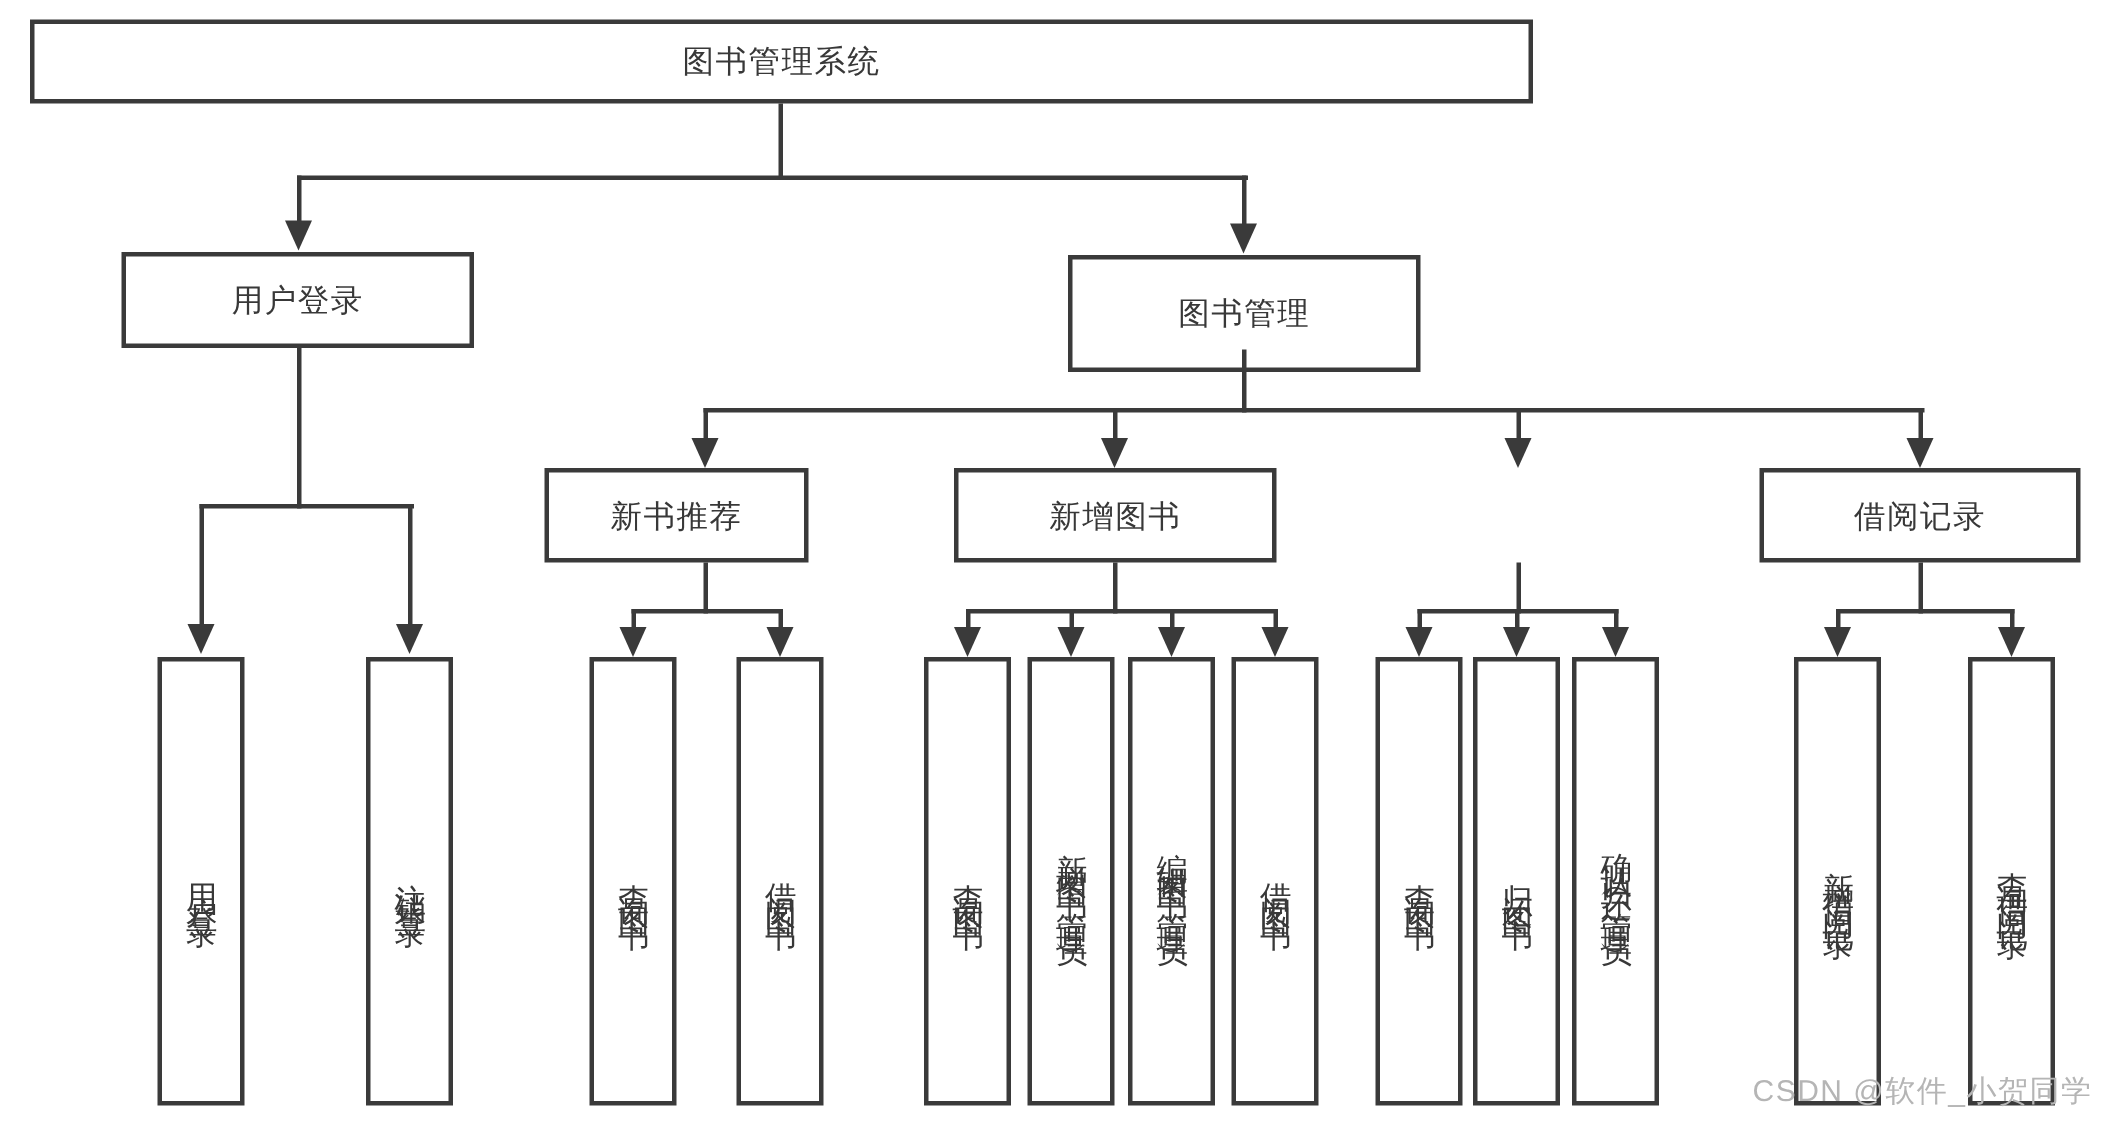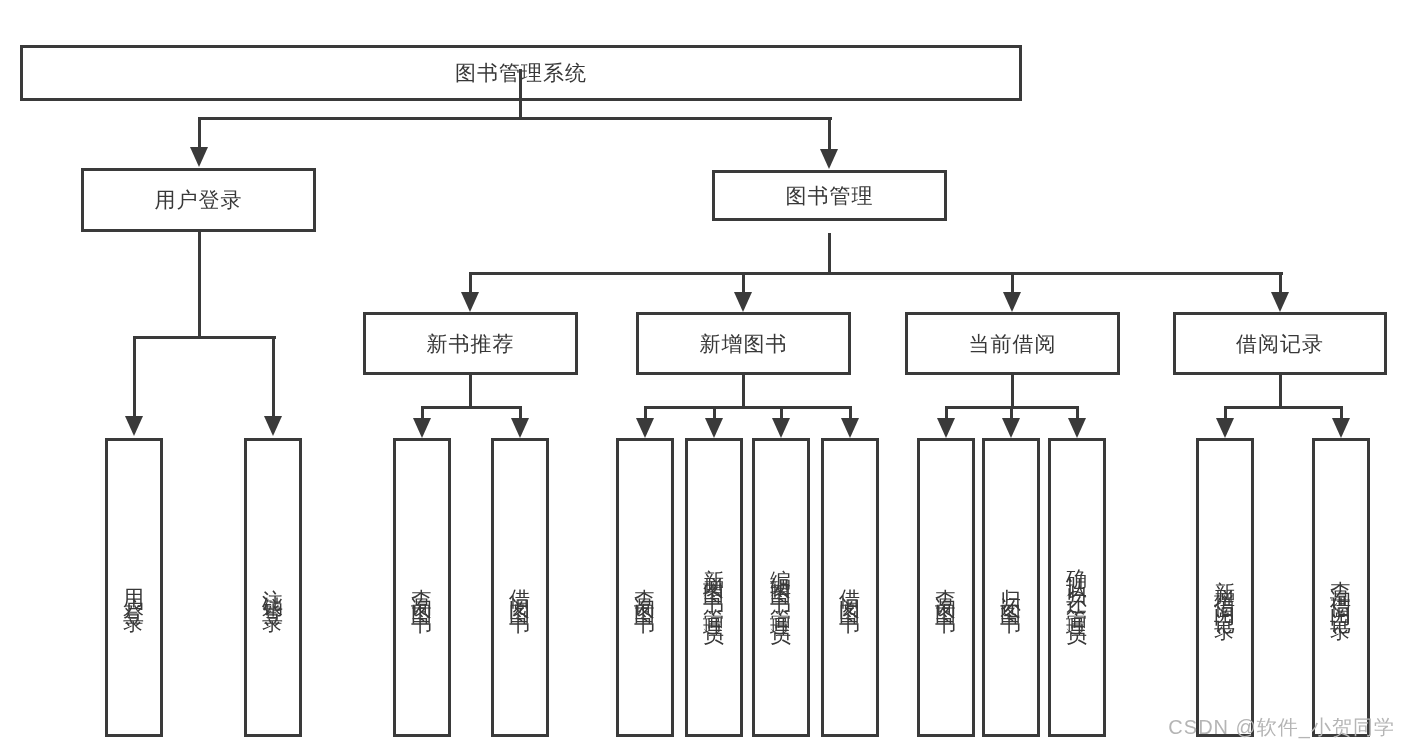--- a/index.html
+++ b/index.html
@@ -44,39 +44,36 @@
     position:absolute;right:10px;bottom:6px;
     font-size:20px;color:var(--watermark);
     letter-spacing:1px;z-index:5;white-space:nowrap;margin-top:31px;
   }
 </style>
 </head>
 <body>
 
 <div class="stage">
 
-  <div class="node" style="left:20px;top:13px;width:1002px;height:56px;margin-top:32px;">
+  <div class="node" style="left:20px;top:13px;width:1002px;height:56px;">
     <span>图书管理系统</span>
   </div>
 
   <div class="node" style="left:81px;top:168px;width:235px;height:64px;">
     <span>用户登录</span>
   </div>
-  <div class="node" style="left:712px;top:170px;width:235px;height:51px;text-align:center;">
+  <div class="node" style="left:712px;top:170px;width:235px;height:78px;text-align:center;">
     <span>图书管理</span>
   </div>
 
-  <div class="node" style="left:363px;top:312px;width:215px;height:63px;">
+  <div class="node" style="left:363px;top:312px;width:176px;height:63px;">
     <span>新书推荐</span>
   </div>
   <div class="node" style="left:636px;top:312px;width:215px;height:63px;">
     <span>新增图书</span>
-  </div>
-  <div class="node" style="left:905px;top:312px;width:215px;height:63px;">
-    <span>当前借阅</span>
   </div>
   <div class="node" style="left:1173px;top:312px;width:214px;height:63px;">
     <span>借阅记录</span>
   </div>
 
   <div class="node vert" style="left:105px;top:438px;width:58px;height:299px;">
     <span>用户登录</span>
   </div>
   <div class="node vert" style="left:244px;top:438px;width:58px;height:299px;">
     <span>注销登录</span>

